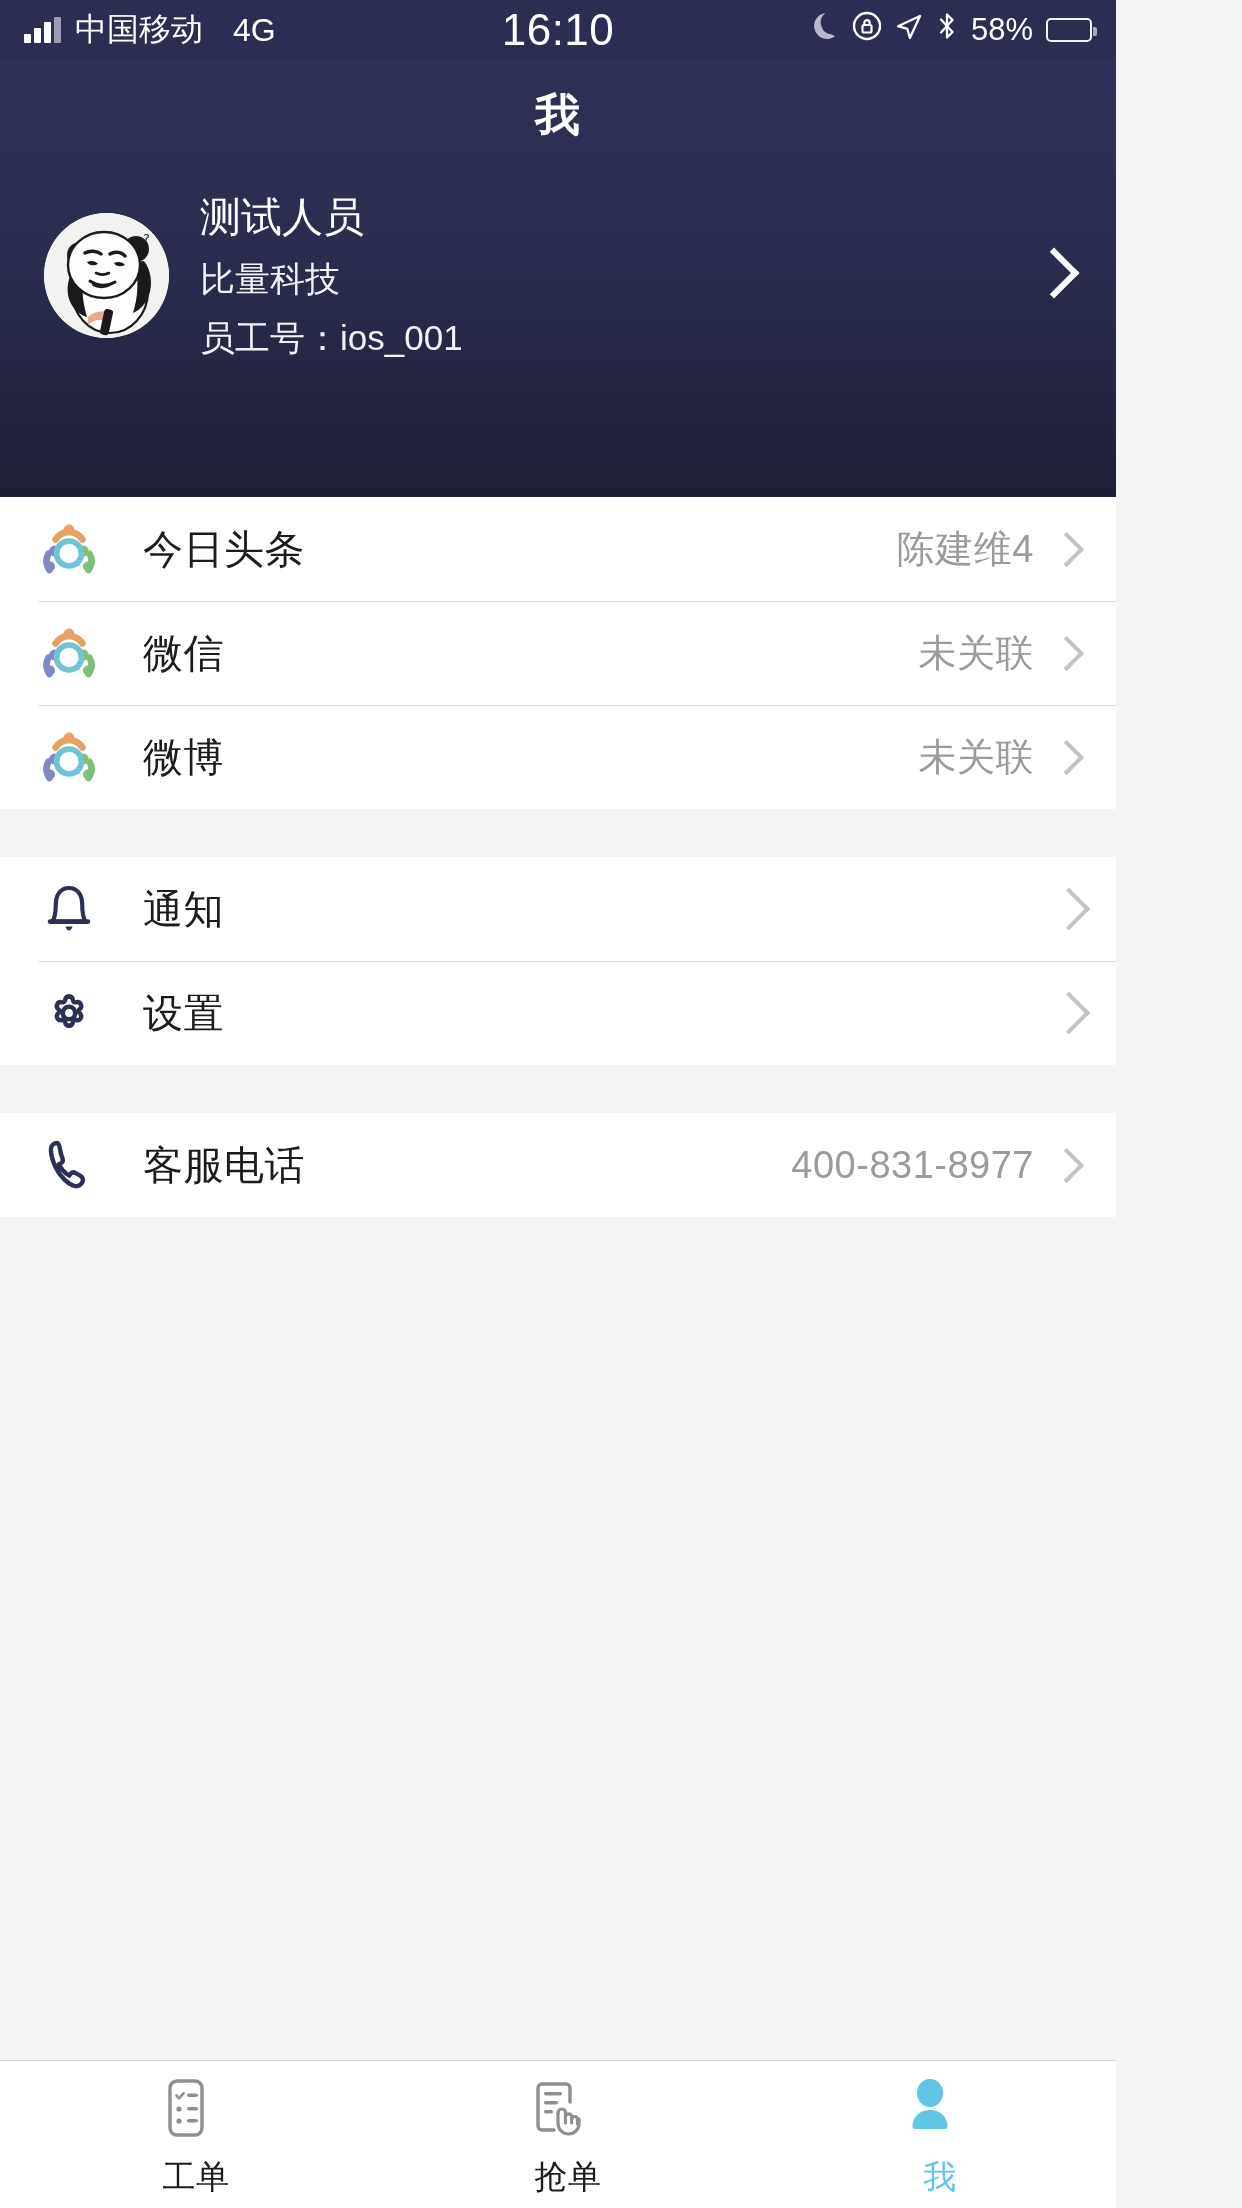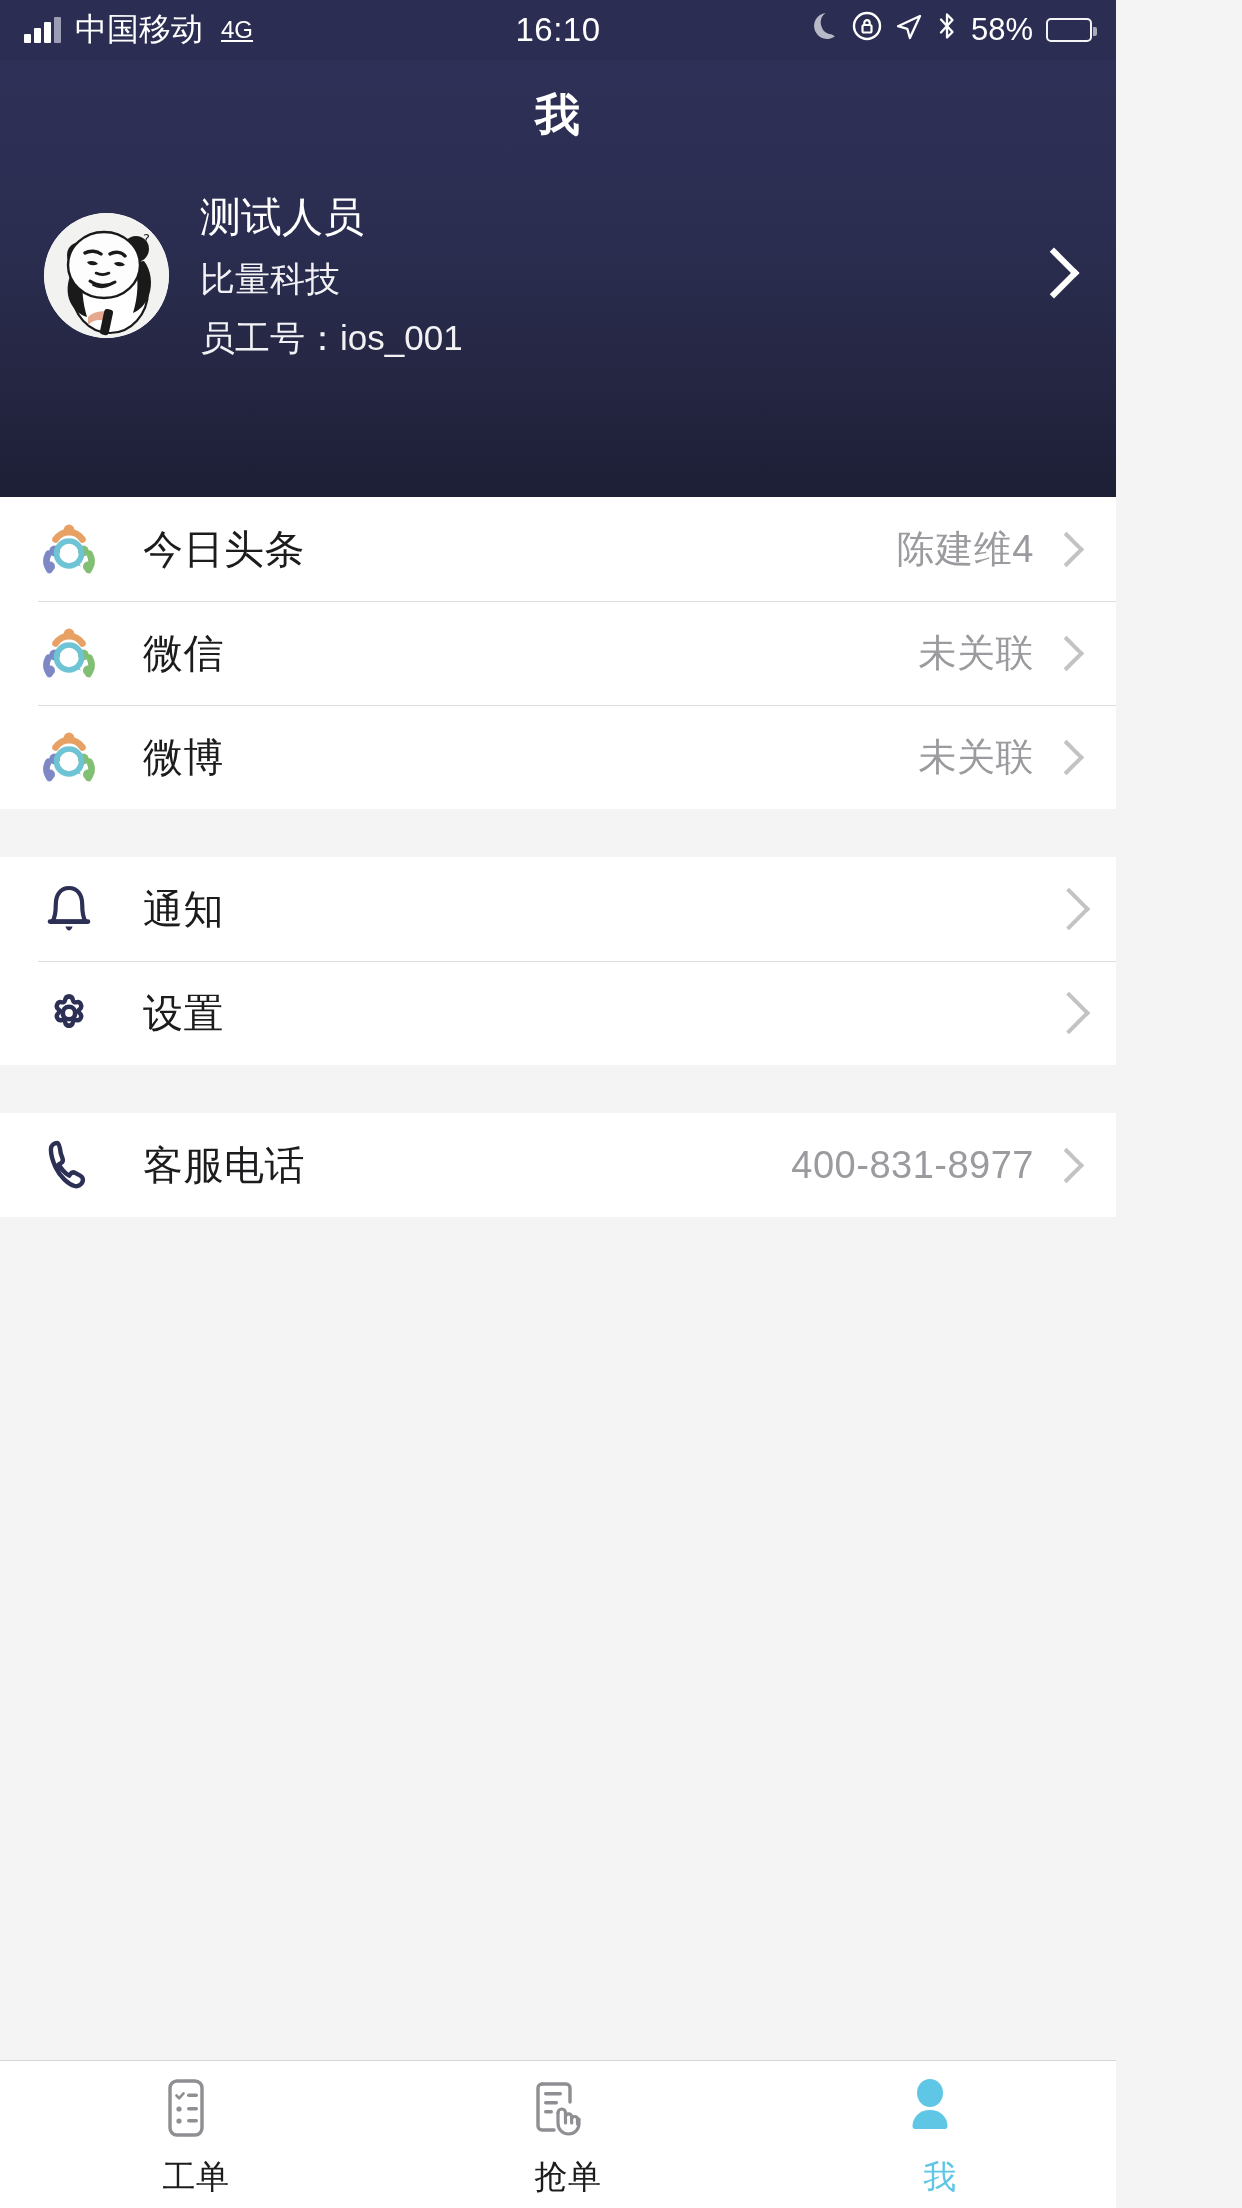--- a/index.html
+++ b/index.html
@@ -40,41 +40,41 @@
   .sb-left {
     display: flex;
     align-items: center;
     gap: 14px;
     white-space: nowrap;
   }
   .sb-center {
     position: absolute;
     left: 0; right: 0;
     text-align: center;
-    font-size: 33px;
+    font-size: 44px;
     letter-spacing: 0.5px;
     font-weight: 500;
     pointer-events: none;
   }
   .sb-right {
     margin-left: auto;
     display: flex;
     align-items: center;
     gap: 13px;
     white-space: nowrap;
     z-index: 2;
   }
   .signal-bars { display: flex; align-items: flex-end; gap: 3px; height: 26px; }
   .signal-bars i { display:block; width: 7px; background: #ffffff; border-radius: 1px; }
   .signal-bars i:nth-child(1){ height: 9px; }
   .signal-bars i:nth-child(2){ height: 15px; }
   .signal-bars i:nth-child(3){ height: 21px; }
   .signal-bars i:nth-child(4){ height: 26px; background: #9b9db4; }
   .carrier { font-size: 32px; }
-  .net { font-size: 24px; margin-left: 4px; text-decoration: underline; }
+  .net { font-size: 32px; margin-left: 16px; }
   .battery-pct { font-size: 31px; }
   .battery {
     width: 46px; height: 24px;
     border: 2.5px solid rgba(255,255,255,.95);
     border-radius: 5px;
     position: relative;
     padding: 2px;
   }
   .battery::after {
     content: "";

